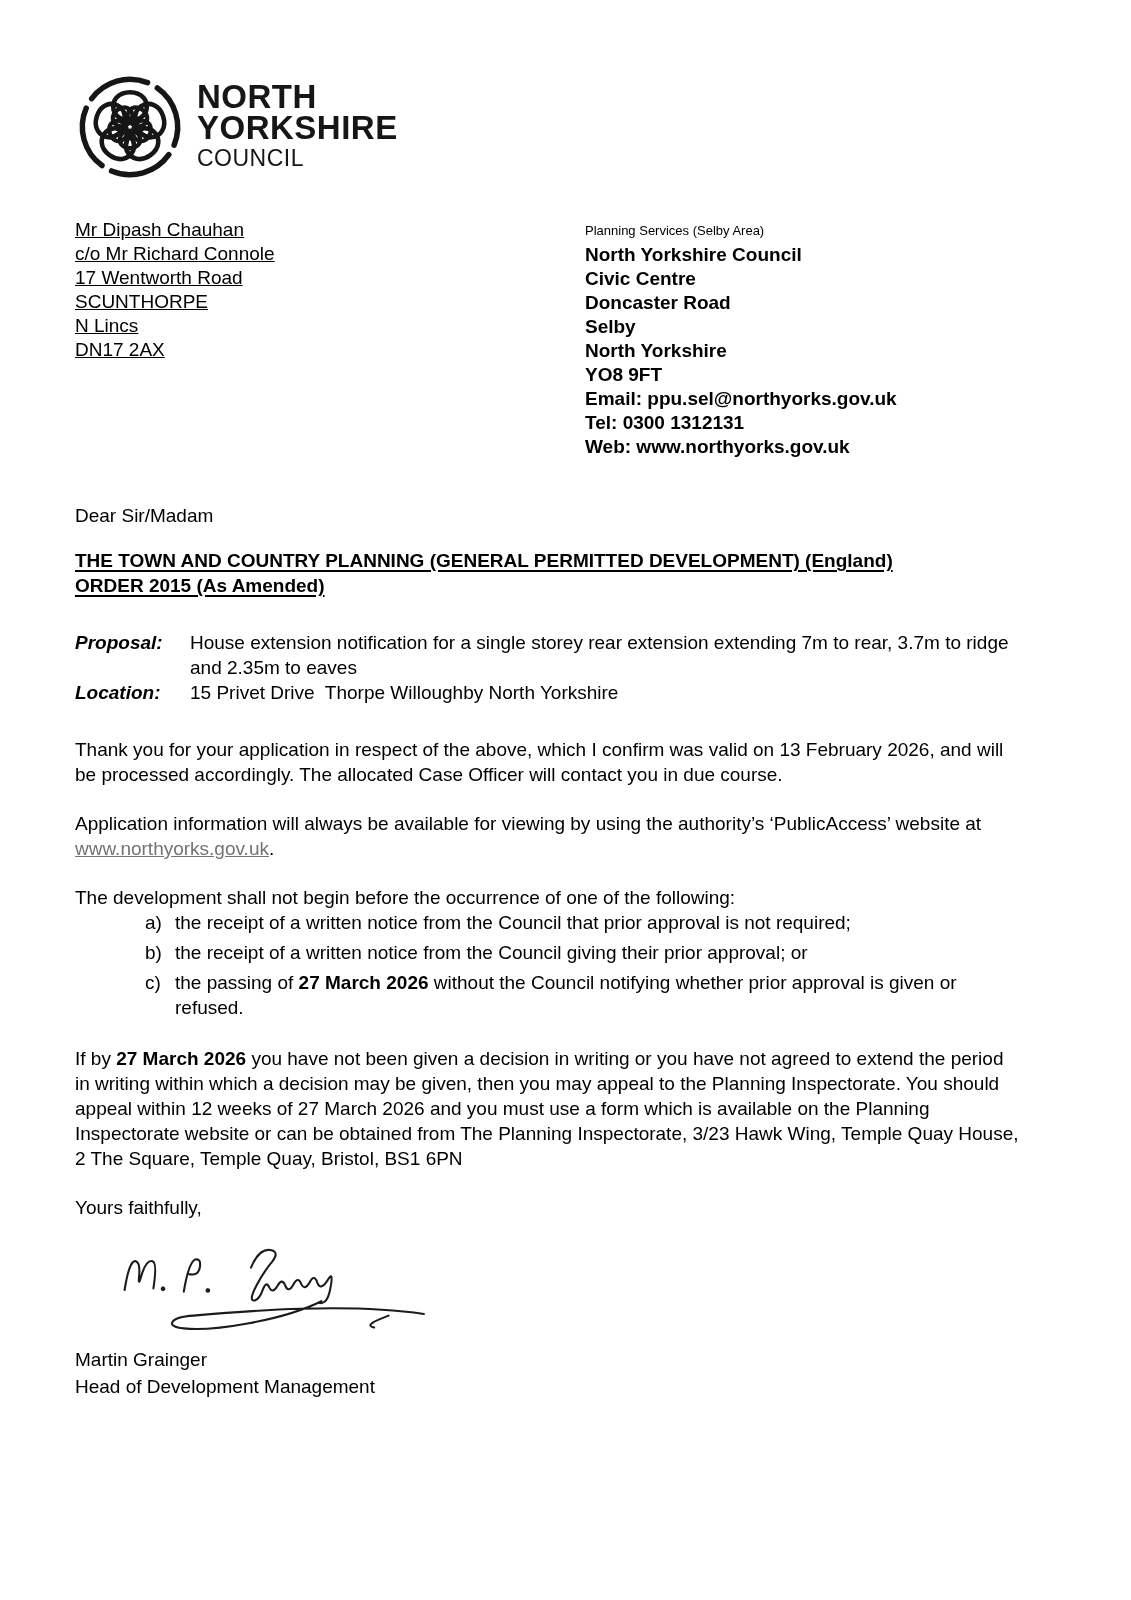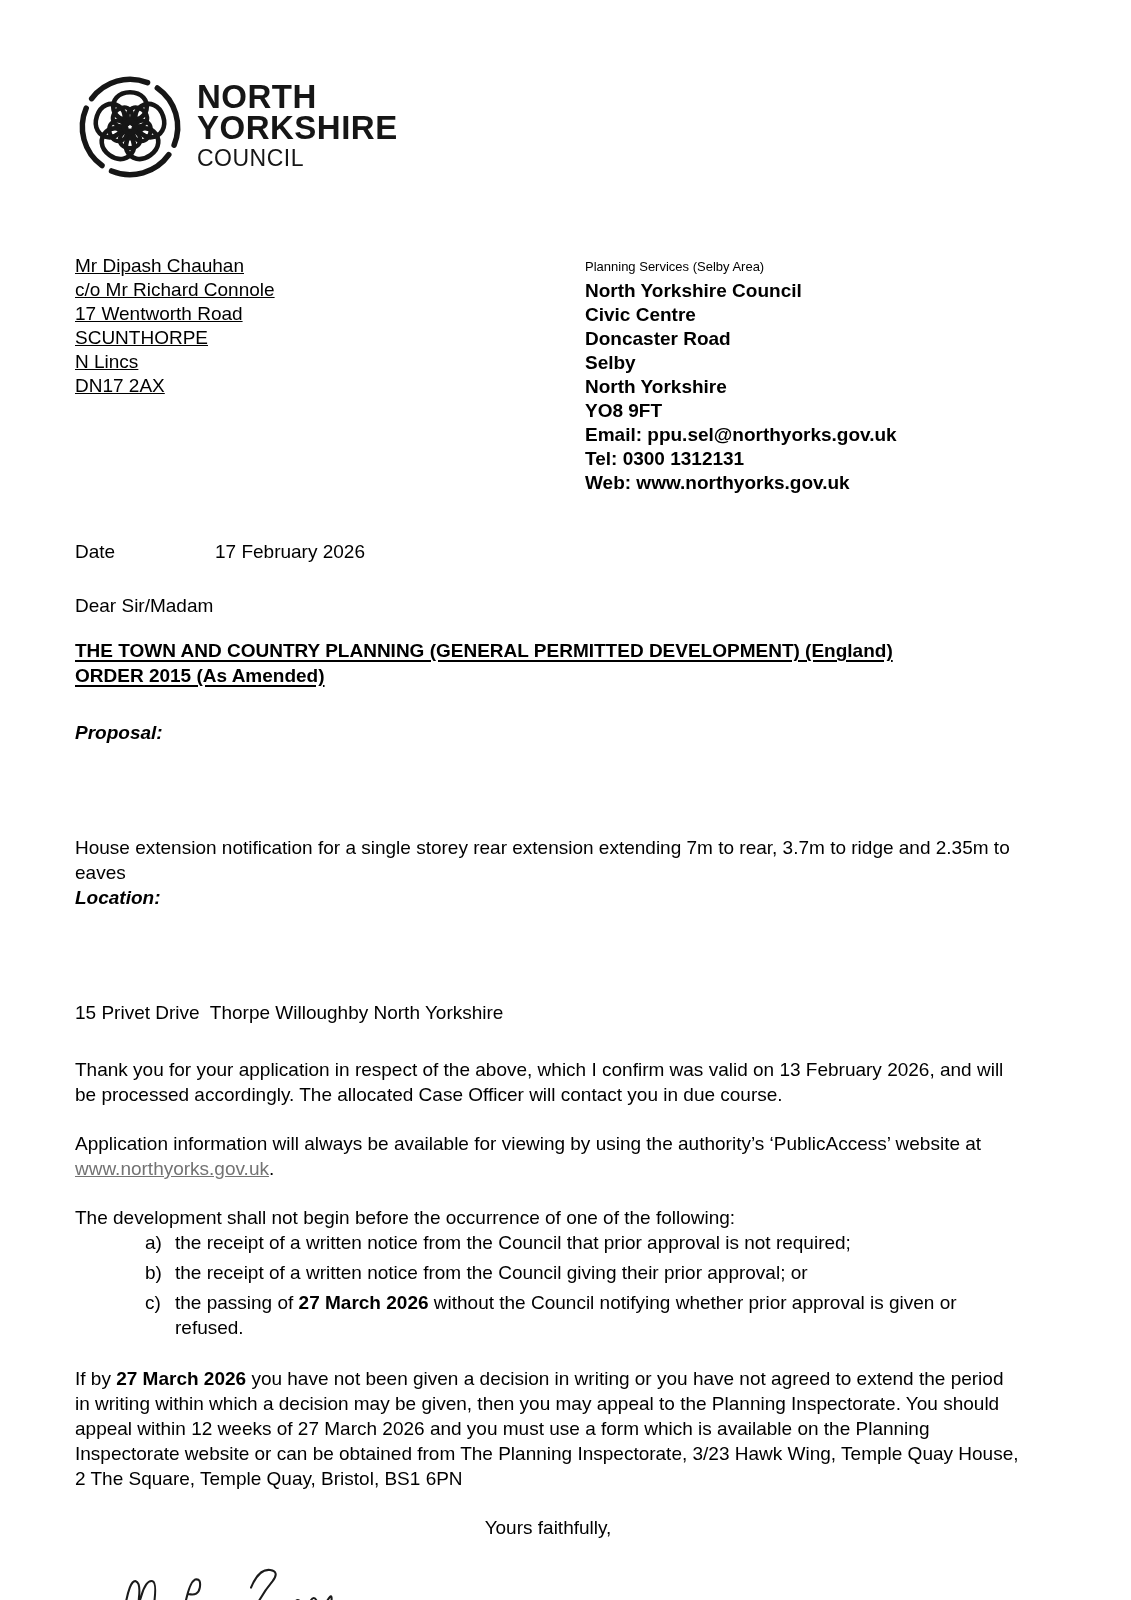--- a/index.html
+++ b/index.html
@@ -7,21 +7,21 @@
     width: 1131px; height: 1600px;
     background: #ffffff;
     color: #000000;
     font-family: "Liberation Sans", sans-serif;
     font-size: 19px; line-height: 25px;
     overflow: hidden;
   }
   .page { padding: 72px 110px 0 75px; }
 
   
-  .letterhead { display: flex; align-items: center; height: 110px; margin-bottom: 72px; }
+  .letterhead { display: flex; align-items: center; height: 110px; margin-bottom: 36px; }
   .logo-mark { width: 110px; height: 110px; flex: 0 0 110px; }
   .logo-text { margin-left: 12px; color: #161616; letter-spacing: 0.5px; }
   .logo-text .l1, .logo-text .l2 { font-size: 33px; line-height: 31px; font-weight: 700; }
   .logo-text .l3 { font-size: 23px; line-height: 31px; font-weight: 400; }
 
   
   .addresses { display: flex; }
   .recipient { flex: 0 0 510px; line-height: 24px; text-decoration: underline; }
   .sender { flex: 1; }
   .sender .dept { font-size: 13px; line-height: 25px; }
@@ -36,35 +36,35 @@
 
   .heading { margin-top: 20px; font-weight: 700; }
   .heading .h-line {
     text-decoration: underline;
     text-decoration-thickness: 2px;
     text-underline-offset: 3px;
   }
 
   
   .details { margin-top: 32px; }
-  .detail-row { display: flex; flex-direction: column; }
+  .detail-row { display: flex; }
   .detail-label { flex: 0 0 115px; font-weight: 700; font-style: italic; }
   .detail-value { flex: 1; white-space: pre-wrap; }
 
   .para { margin-top: 24px; }
   .para-first { margin-top: 32px; }
   .para-last { margin-top: 26px; }
   a.link { color: #737373; text-decoration: underline; }
 
   .list { margin: 0; }
   .list-item { position: relative; padding-left: 100px; }
   .list-item + .list-item { margin-top: 5px; }
   .list-marker { position: absolute; left: 70px; }
 
-  .valediction { margin-top: 24px; text-align: center; }
+  .valediction { margin-top: 24px; }
   .signature { margin-top: 6px; height: 112px; }
   .signatory { margin-top: 2px; line-height: 27px; }
 
   b { font-weight: 700; }
 </style>
 </head>
 <body>
 
 <div class="page">
 
@@ -136,24 +136,20 @@
       <div class="s-line">North Yorkshire</div>
       <div class="s-line">YO8 9FT</div>
       <div class="s-line">Email: ppu.sel@northyorks.gov.uk</div>
       <div class="s-line">Tel: 0300 1312131</div>
       <div class="s-line">Web: www.northyorks.gov.uk</div>
     </div>
   </div>
 
   
   <div class="refs">
-    <div class="ref-row">
-      <div class="ref-label">Date</div>
-      <div>17 February 2026</div>
-    </div>
   </div>
 
   <div class="salutation">Dear Sir/Madam</div>
 
   
   <div class="heading">
     <div class="h-line">THE TOWN AND COUNTRY PLANNING (GENERAL PERMITTED DEVELOPMENT) (England)</div>
     <div class="h-line">ORDER 2015 (As Amended)</div>
   </div>
 

